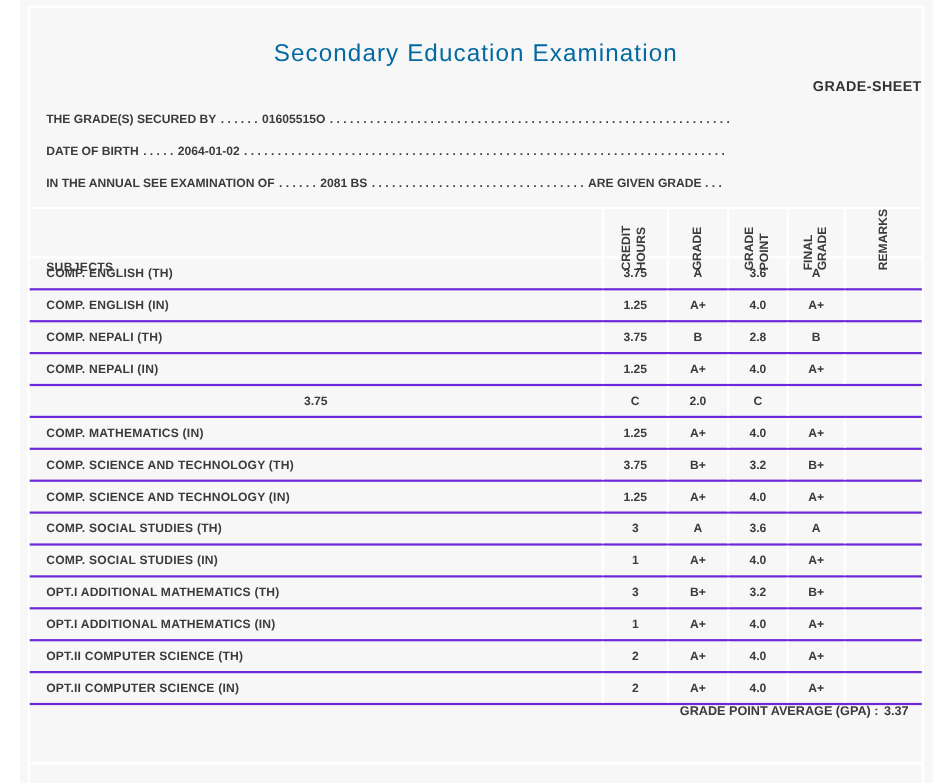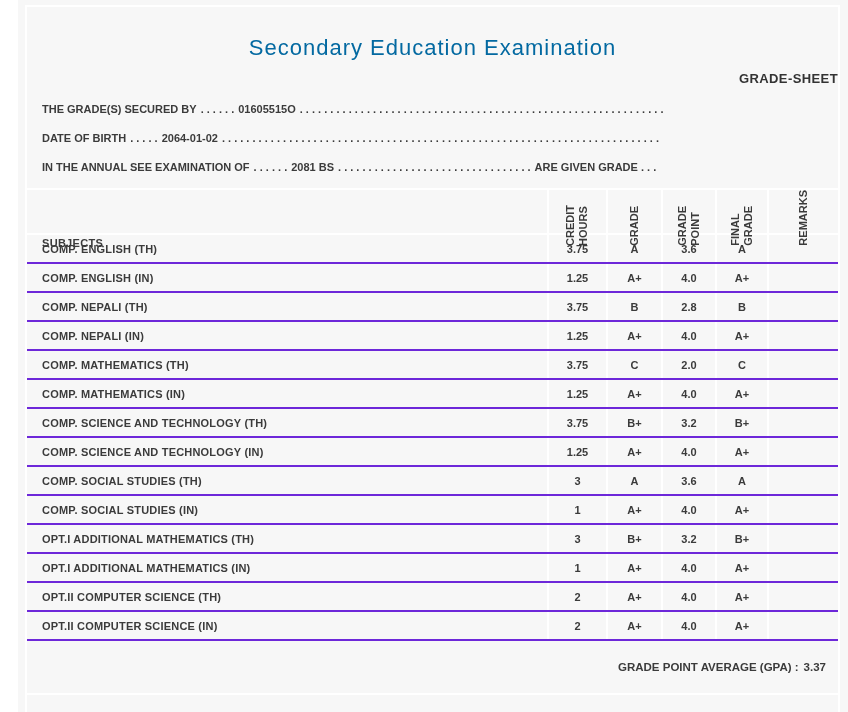--- a/index.html
+++ b/index.html
@@ -110,21 +110,21 @@
     font-stretch: condensed;
   }
   .td.subject { padding-left: 15px; letter-spacing: 0.2px; }
   .td.center { justify-content: center; }
   .band .hcell + .hcell,
   .tr .td + .td { border-left: 2px solid #ffffff; }
   .summary-row {
     height: 54px;
     border-bottom: 2px solid #ffffff;
     display: flex;
-    align-items: center;
+    align-items: flex-start;
     justify-content: flex-end;
     padding-right: 12px;
     font-size: 11.5px;
     font-weight: bold;
     color: #3b3b3b;
     font-stretch: condensed;
   }
   .summary-row .gpa-value { margin-left: 5px; }
 </style>
 </head>
@@ -199,21 +199,20 @@
   </div>
         <div class="tr cols">
     <div class="td subject">COMP. NEPALI (IN)</div>
     <div class="td center">1.25</div>
     <div class="td center">A+</div>
     <div class="td center">4.0</div>
     <div class="td center">A+</div>
     <div class="td center"></div>
   </div>
         <div class="tr cols">
-    <div class="td subject">COMP. MATHEMATICS (TH)</div>
     <div class="td center">3.75</div>
     <div class="td center">C</div>
     <div class="td center">2.0</div>
     <div class="td center">C</div>
     <div class="td center"></div>
   </div>
         <div class="tr cols">
     <div class="td subject">COMP. MATHEMATICS (IN)</div>
     <div class="td center">1.25</div>
     <div class="td center">A+</div>

